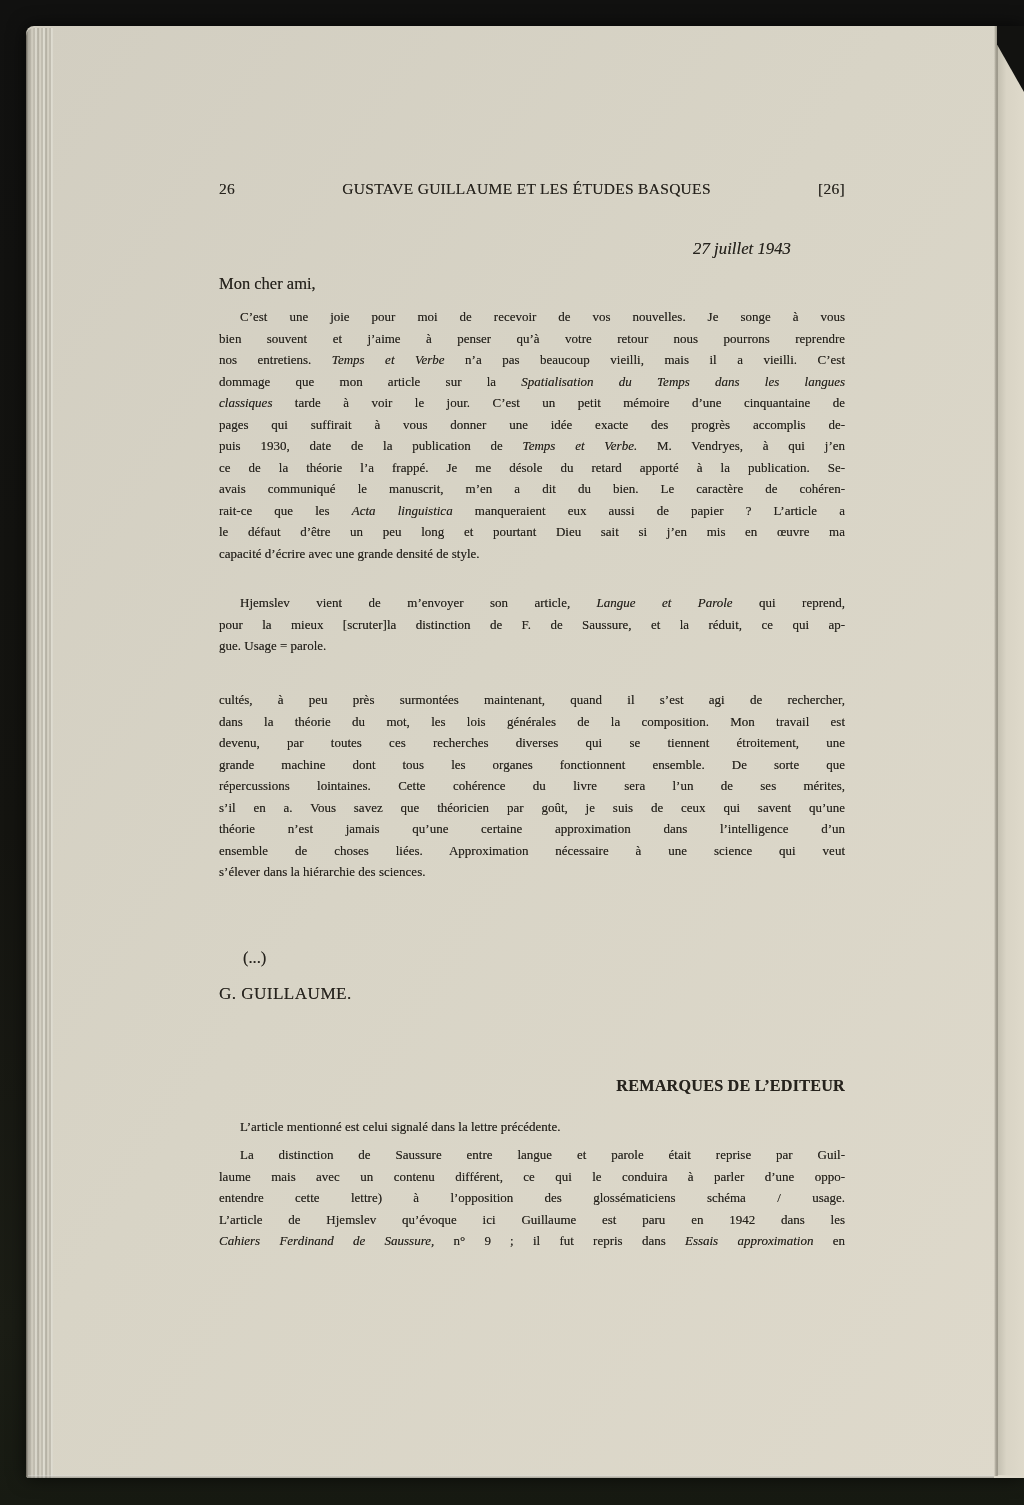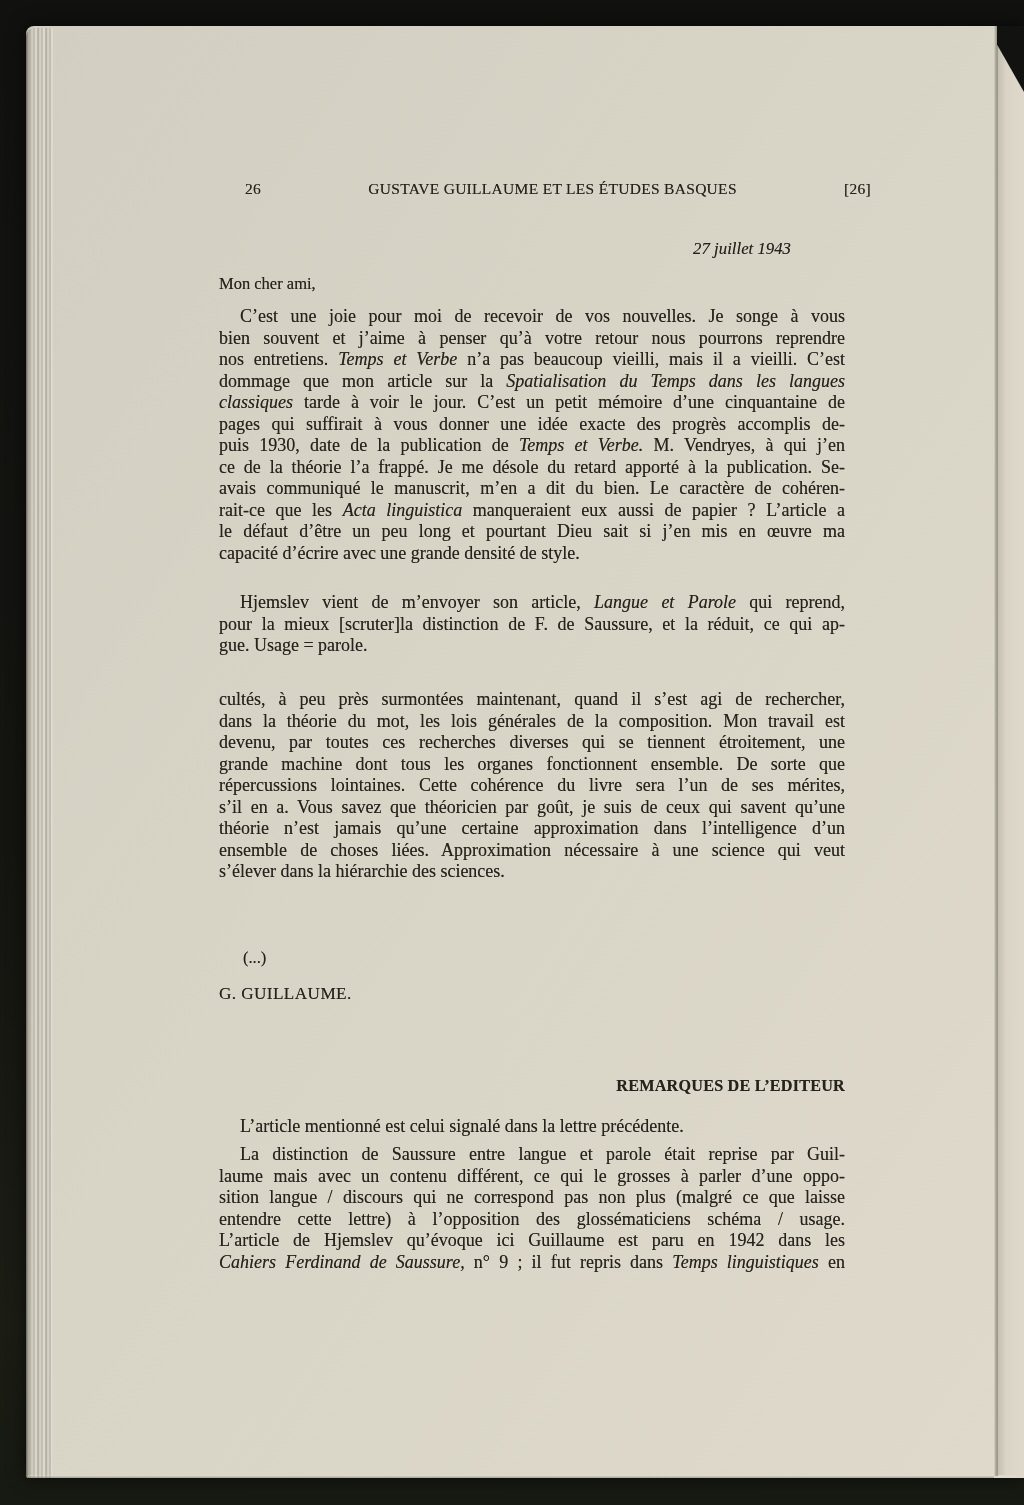--- a/index.html
+++ b/index.html
@@ -23,25 +23,25 @@
   .gutter-crease{position:absolute;right:26px;top:0;bottom:2px;width:4px;
     background:linear-gradient(90deg,rgba(110,105,92,0) 0%,rgba(110,105,92,0.55) 55%,rgba(80,76,66,0.30) 100%);}
   .corner-wedge{position:absolute;right:0;top:0;width:27px;height:66px;
     background:#121210;clip-path:polygon(0 0,100% 0,100% 100%,0 28%);}
   .bottom-sheen{position:absolute;left:2px;right:30px;bottom:0;height:3px;
     background:linear-gradient(180deg,rgba(255,255,255,0.35),rgba(60,58,50,0.35));}
   
   .content{position:absolute;inset:0;color:#26231d;text-shadow:0 0 0.4px rgba(38,35,29,0.55);}
   .col{position:absolute;left:219px;width:626px;}
   .pg-header{top:180px;display:flex;justify-content:space-between;align-items:baseline;
-    font-size:15.5px;letter-spacing:0.3px;margin-left:26px;}
+    font-size:15.5px;letter-spacing:0.3px;}
   .dateline{top:239px;text-align:right;padding-right:54px;box-sizing:border-box;
     font-style:italic;font-size:16.8px;}
   .salutation{top:274px;font-size:16.5px;}
-  .para{font-size:18px;line-height:21.55px;}
+  .para{font-size:13px;line-height:21.55px;}
   .p1{top:306px}.p2{top:592px}.p3{top:689px}
   .omission{top:948px;padding-left:24px;font-size:16.5px;}
   .signature{top:984px;padding-right:54px;box-sizing:border-box;
     font-size:17.2px;letter-spacing:0.4px;}
   .ed-heading{top:1077px;text-align:right;font-weight:bold;font-size:16.2px;letter-spacing:0.2px;}
   .ed1{top:1116px}.ed2{top:1144px}
   .line{text-align:justify;text-align-last:justify;height:21.55px;white-space:normal;}
   .line.last{text-align-last:left;}
   .line.first{text-indent:21px;}
   .it{font-style:italic;}
@@ -106,21 +106,20 @@
 
     <div class="col signature">G. GUILLAUME.</div>
 
     <div class="col ed-heading">REMARQUES DE L’EDITEUR</div>
 
     <div class="col para ed1">
         <div class="line first last"><span>L’article mentionné est celui signalé dans la lettre précédente.</span></div>
       </div>
     <div class="col para ed2">
         <div class="line first"><span>La distinction de Saussure entre langue et parole était reprise par Guil-</span></div>
-        <div class="line"><span>laume mais avec un contenu différent, ce qui le grosses à parler d’une oppo-</span></div>
-        <div class="line"><span>sition langue / discours qui ne correspond pas non plus (malgré ce que laisse</span></div>
+        <div class="line"><span>laume mais avec un contenu différent, ce qui le conduira à parler d’une oppo-</span></div>
         <div class="line"><span>entendre cette lettre) à l’opposition des glossématiciens schéma / usage.</span></div>
         <div class="line"><span>L’article de Hjemslev qu’évoque ici Guillaume est paru en 1942 dans les</span></div>
-        <div class="line"><span class="it">Cahiers Ferdinand de Saussure,</span><span> n° 9 ; il fut repris dans </span><span class="it">Temps linguistiques</span><span> en</span></div>
+        <div class="line"><span class="it">Cahiers Ferdinand de Saussure,</span><span> n° 9 ; il fut repris dans </span><span class="it">Essais approximation</span><span> en</span></div>
       </div>
 
   </div>
 </div>
 
 </body></html>

